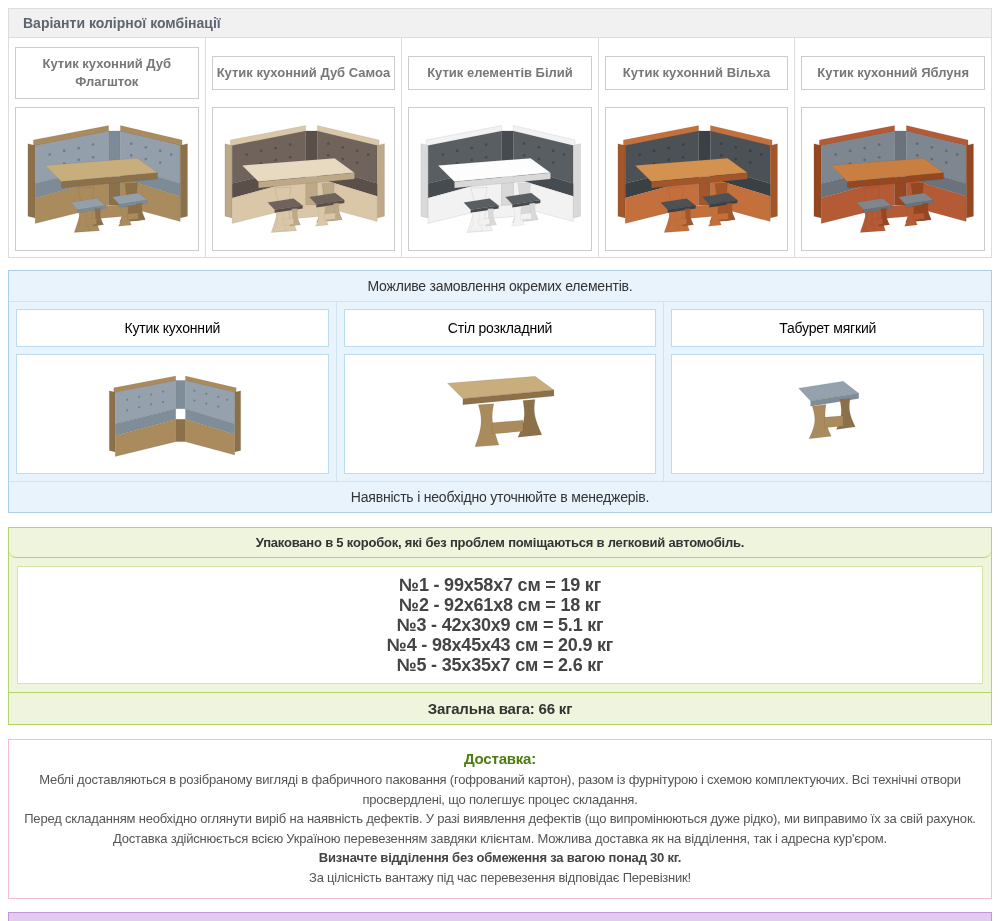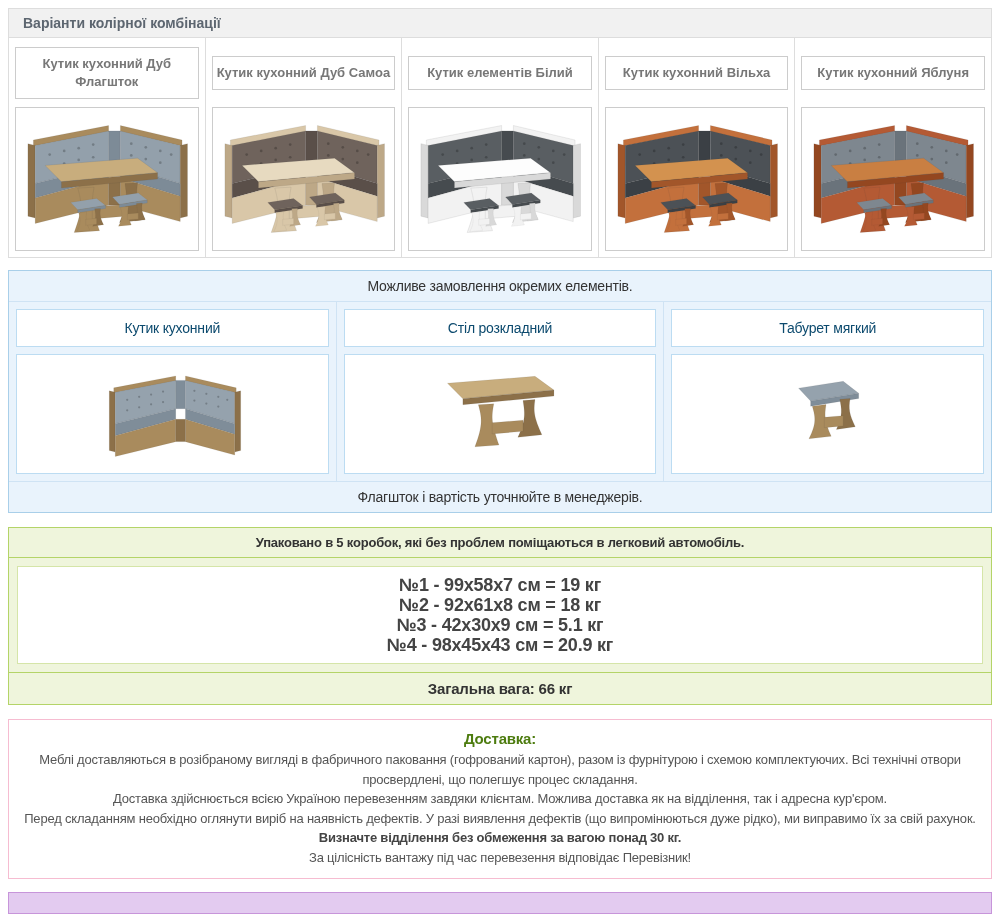--- a/index.html
+++ b/index.html
@@ -35,32 +35,32 @@
   svg.art{width:182px;height:136px;display:block;}
 
   
   .elements{margin-top:12px;border:1px solid var(--c-blue-border,#a9cfe9);background:var(--c-blue-bg,#e9f3fc);letter-spacing:-0.2px;}
   .e-header{text-align:center;font-size:14px;color:#333;padding:7px 0;border-bottom:1px solid #cfe3f4;}
   .e-grid{display:flex;}
   .e-cell{flex:1;min-width:0;border-right:1px solid #cfe3f4;padding:7px;}
   .e-cell:last-child{border-right:none;}
   .e-title{
     background:#fff;border:1px solid #bcdcf2;text-align:center;
-    font-size:14px;color:#0c4a6e;padding:10px 3px;margin-bottom:7px;cursor:pointer;
+    font-size:14px;color:#000000;padding:10px 3px;margin-bottom:7px;cursor:pointer;
   }
   .e-img{
     background:#fff;border:1px solid #bcdcf2;height:118px;
     display:flex;align-items:center;justify-content:center;cursor:pointer;
   }
   svg.art-sm{width:200px;height:112px;display:block;}
   .e-footer{text-align:center;font-size:14px;color:#333;padding:7px 0;border-top:1px solid #cfe3f4;}
 
   
   .packing{margin-top:14px;border:1px solid var(--c-green-border,#b4d468);background:var(--c-green-bg,#eff5dc);}
-  .p-header{text-align:center;font-weight:bold;font-size:13px;color:#333;padding:7px 8px;border-bottom:1px solid var(--c-green-border,#b4d468);letter-spacing:-0.2px;}
+  .p-header{text-align:center;font-weight:bold;font-size:13px;color:#333;padding:7px 8px;border-bottom:1px solid var(--c-green-border,#b4d468);letter-spacing:-0.2px;border-radius:7px;}
   .p-box{background:#fff;border:1px solid #d5e5a8;margin:8px;padding:8px 0;}
   .p-line{text-align:center;font-weight:bold;font-size:18px;color:#444;line-height:20px;letter-spacing:-0.2px;}
   .p-footer{text-align:center;font-weight:bold;font-size:15px;color:#333;padding:7px 0;border-top:1px solid var(--c-green-border,#b4d468);letter-spacing:-0.2px;}
 
   
   .delivery{margin-top:14px;border:1px solid var(--c-pink-border,#f6bcd1);background:#fff;padding:8px 10px 11px;letter-spacing:-0.2px;}
   .d-title{text-align:center;font-weight:bold;font-size:15px;color:#4d7c0f;margin:2px 0 3px;}
   .delivery p{margin:0;text-align:center;font-size:13px;color:#555;line-height:1.5;}
   .delivery p.bold{font-weight:bold;color:#444;}
 
@@ -227,38 +227,39 @@
     <div class="e-cell">
       <div class="e-title">Табурет мягкий</div>
       <div class="e-img">
         <svg class="art-sm" viewBox="0 0 200 150">
           <use href="#g-stool" transform="translate(56,22) scale(1.15)"></use>
         </svg>
       </div>
     </div>
 
   </div>
-  <div class="e-footer">Флагшток і вартість уточнюйте в менеджерів.</div>
+  <div class="e-footer">Наявність і необхідно уточнюйте в менеджерів.</div>
 </section>
 
 <section class="packing">
   <div class="p-header">Упаковано в 5 коробок, які без проблем поміщаються в легковий автомобіль.</div>
   <div class="p-box">
     <div class="p-line">№1 - 99х58х7 см = 19 кг</div>
     <div class="p-line">№2 - 92х61х8 см = 18 кг</div>
     <div class="p-line">№3 - 42х30х9 см = 5.1 кг</div>
     <div class="p-line">№4 - 98х45х43 см = 20.9 кг</div>
+    <div class="p-line">№5 - 35х35х7 см = 2.6 кг</div>
   </div>
   <div class="p-footer">Загальна вага: 66 кг</div>
 </section>
 
 <section class="delivery">
   <div class="d-title">Доставка:</div>
   <p>Меблі доставляються в розібраному вигляді в фабричного паковання (гофрований картон), разом із фурнітурою і схемою комплектуючих. Всі технічні отвори просвердлені, що полегшує процес складання.</p>
+  <p>Перед складанням необхідно оглянути виріб на наявність дефектів. У разі виявлення дефектів (що випромінюються дуже рідко), ми виправимо їх за свій рахунок.</p>
   <p>Доставка здійснюється всією Україною перевезенням завдяки клієнтам. Можлива доставка як на відділення, так і адресна кур'єром.</p>
-  <p>Перед складанням необхідно оглянути виріб на наявність дефектів. У разі виявлення дефектів (що випромінюються дуже рідко), ми виправимо їх за свій рахунок.</p>
   <p class="bold">Визначте відділення без обмеження за вагою понад 30 кг.</p>
   <p>За цілісність вантажу під час перевезення відповідає Перевізник!</p>
 </section>
 
 <section class="contact">
   
 </section>
 
 </body></html>

